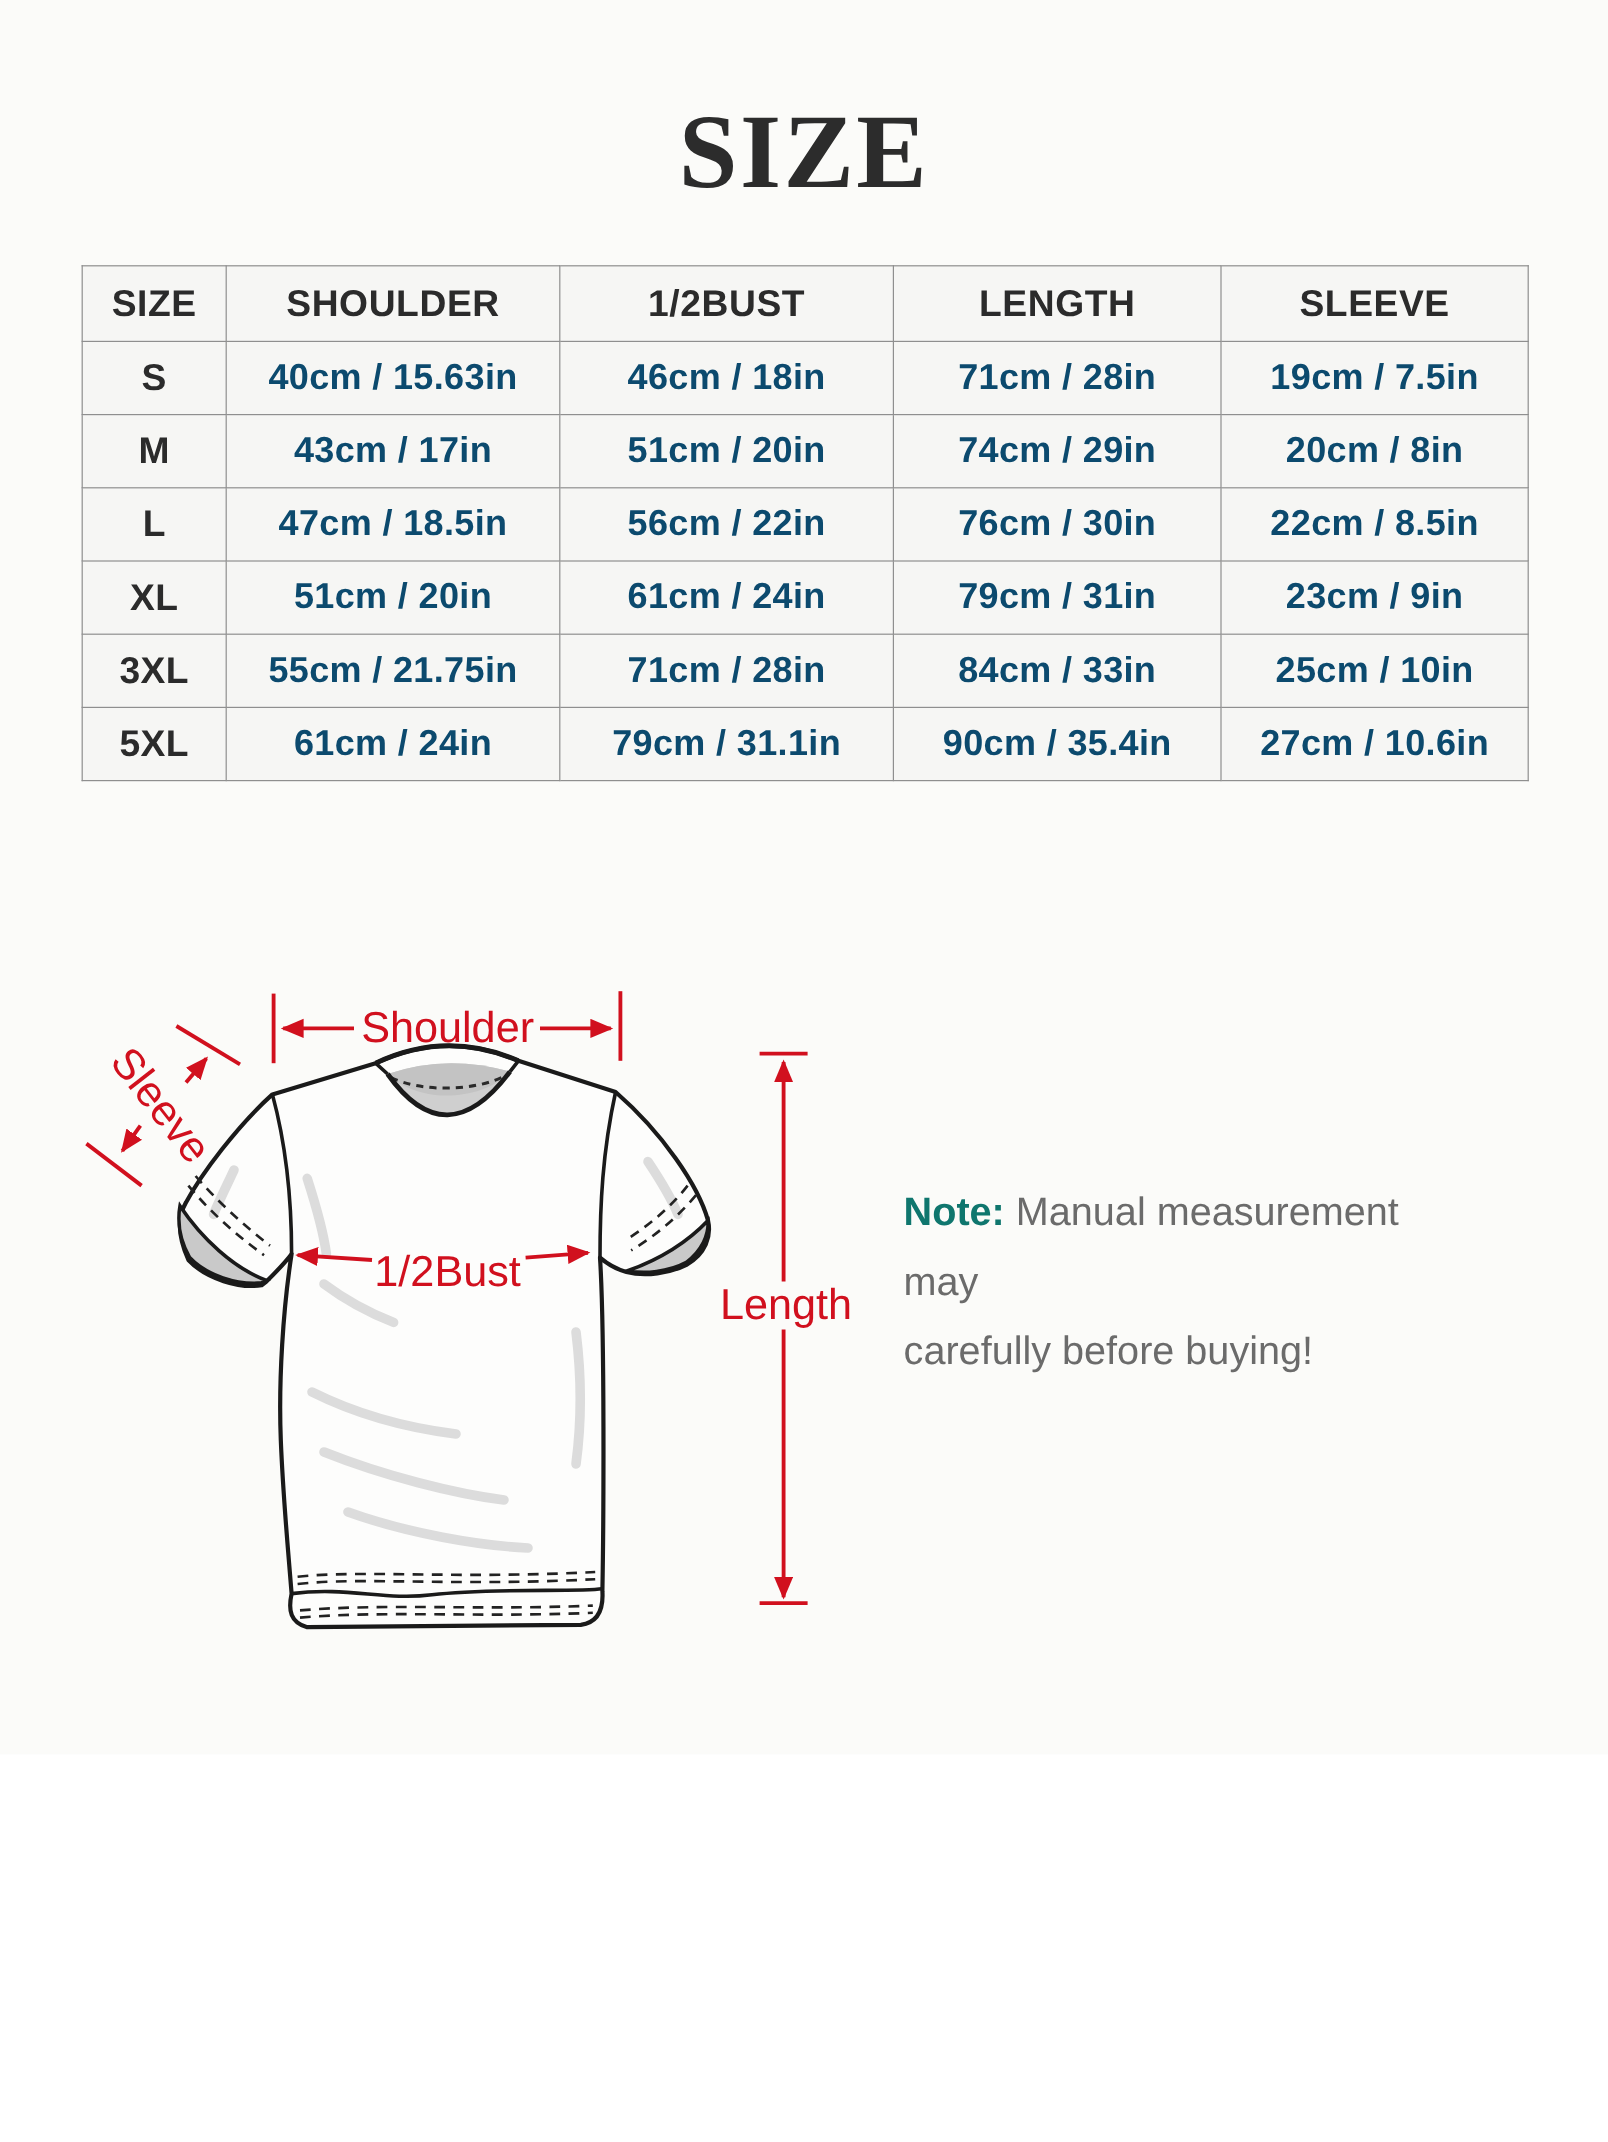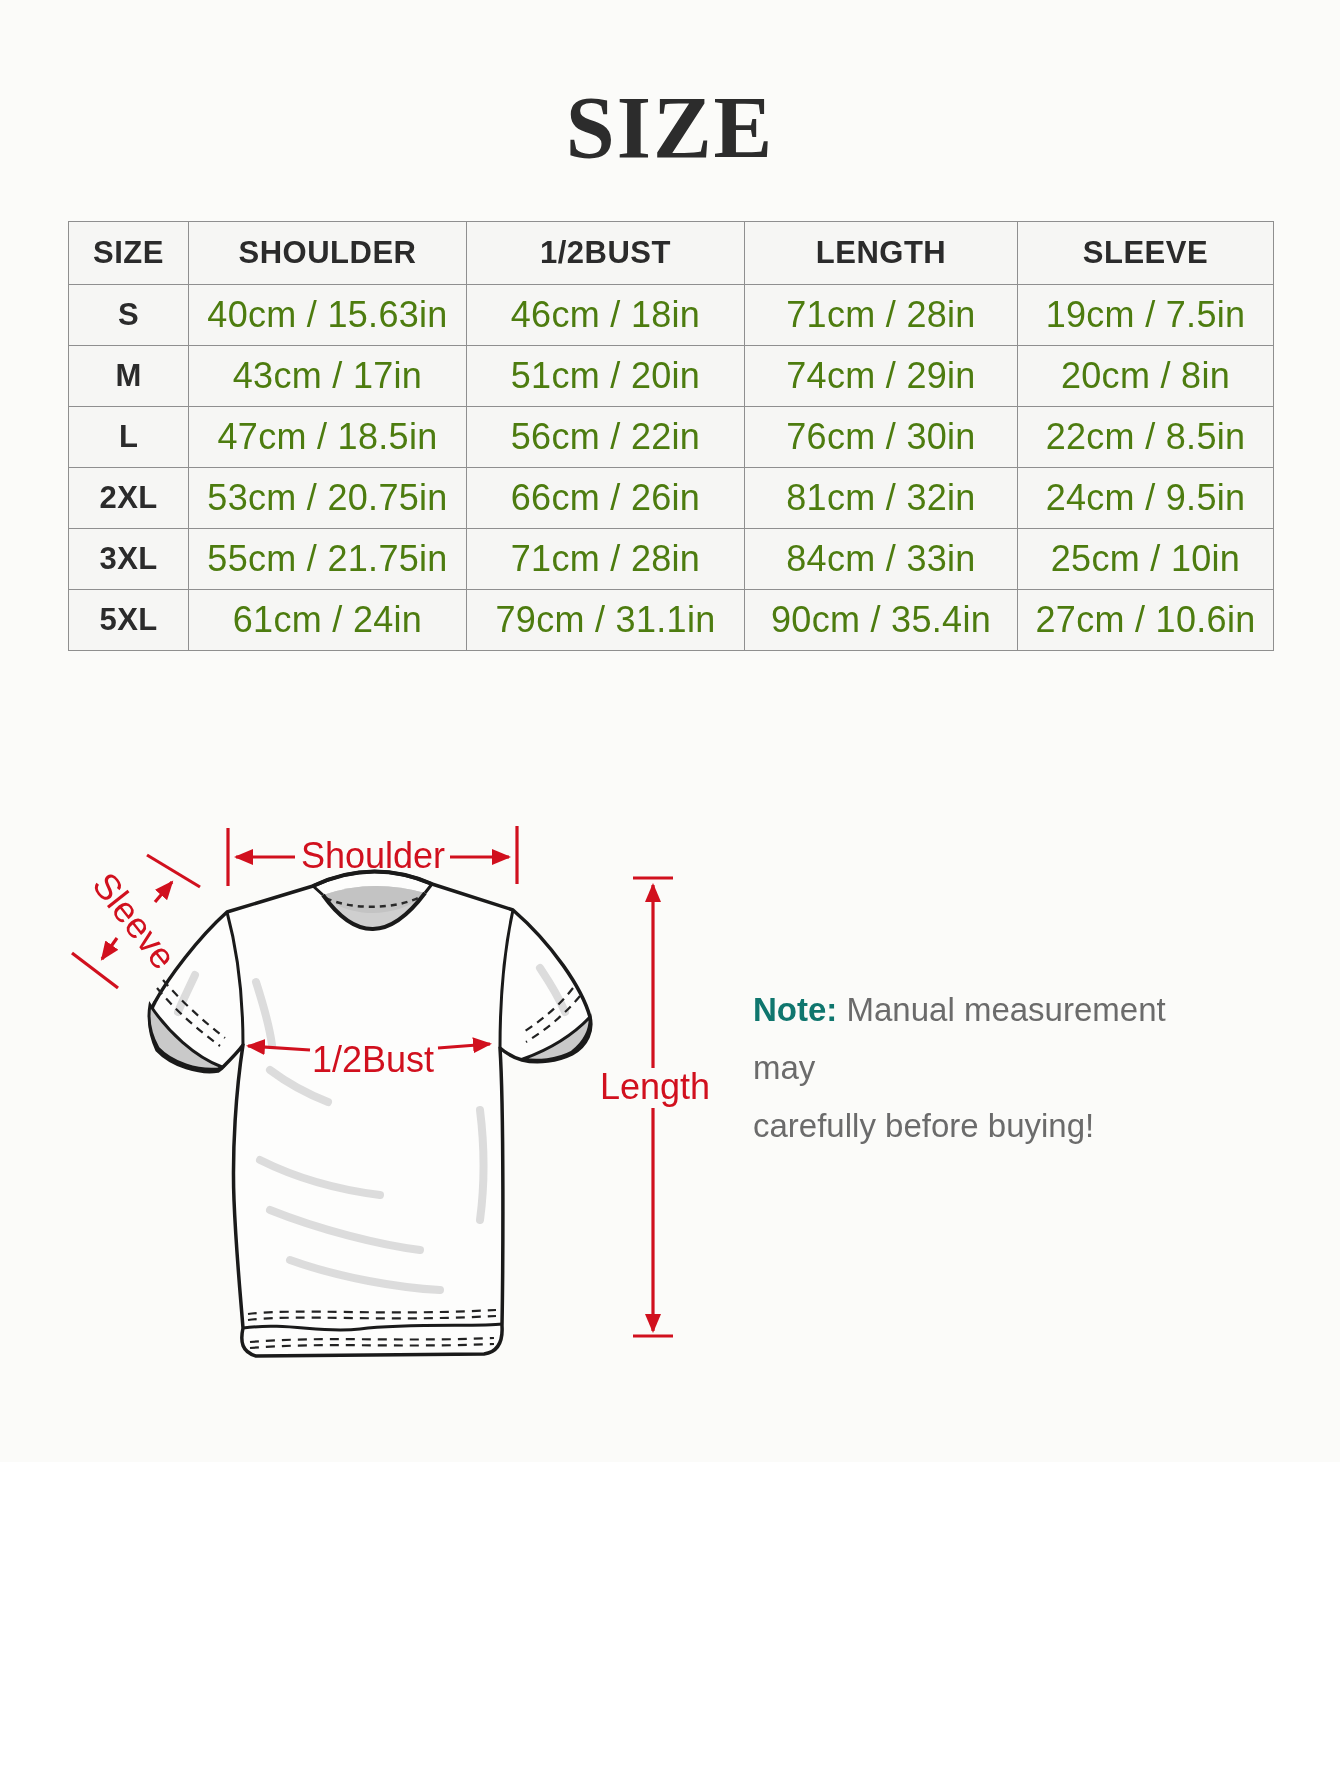--- a/index.html
+++ b/index.html
@@ -27,21 +27,21 @@
   }
   table.size-table th,table.size-table td{
     border:1.5px solid #8f8f8f;
     text-align:center;vertical-align:middle;
     padding:0;
   }
   table.size-table th{
     height:62px;font-size:31px;font-weight:bold;color:#2b2b2b;letter-spacing:0.5px;
   }
   table.size-table td{
-    height:60px;font-size:36px;color:#4d7c0f;letter-spacing:0.3px;
+    height:60px;font-size:30px;color:#0c4a6e;letter-spacing:0.3px;font-weight:bold;
   }
   table.size-table td.size-cell{
     font-weight:bold;color:#2b2b2b;font-size:31px;
   }
   
   .diagram-svg{position:absolute;left:60px;top:730px;width:660px;height:680px;}
   .dim-label{
     position:absolute;color:#d1101e;font-size:36px;line-height:1;
     transform:translate(-50%,-50%);white-space:nowrap;
   }
@@ -97,25 +97,25 @@
         <td>20cm / 8in</td>
       </tr>
       <tr>
         <td class="size-cell">L</td>
         <td>47cm / 18.5in</td>
         <td>56cm / 22in</td>
         <td>76cm / 30in</td>
         <td>22cm / 8.5in</td>
       </tr>
       <tr>
-        <td class="size-cell">2XL</td>
-        <td>53cm / 20.75in</td>
-        <td>66cm / 26in</td>
-        <td>81cm / 32in</td>
-        <td>24cm / 9.5in</td>
+        <td class="size-cell">XL</td>
+        <td>51cm / 20in</td>
+        <td>61cm / 24in</td>
+        <td>79cm / 31in</td>
+        <td>23cm / 9in</td>
       </tr>
       <tr>
         <td class="size-cell">3XL</td>
         <td>55cm / 21.75in</td>
         <td>71cm / 28in</td>
         <td>84cm / 33in</td>
         <td>25cm / 10in</td>
       </tr>
       <tr>
         <td class="size-cell">5XL</td>

